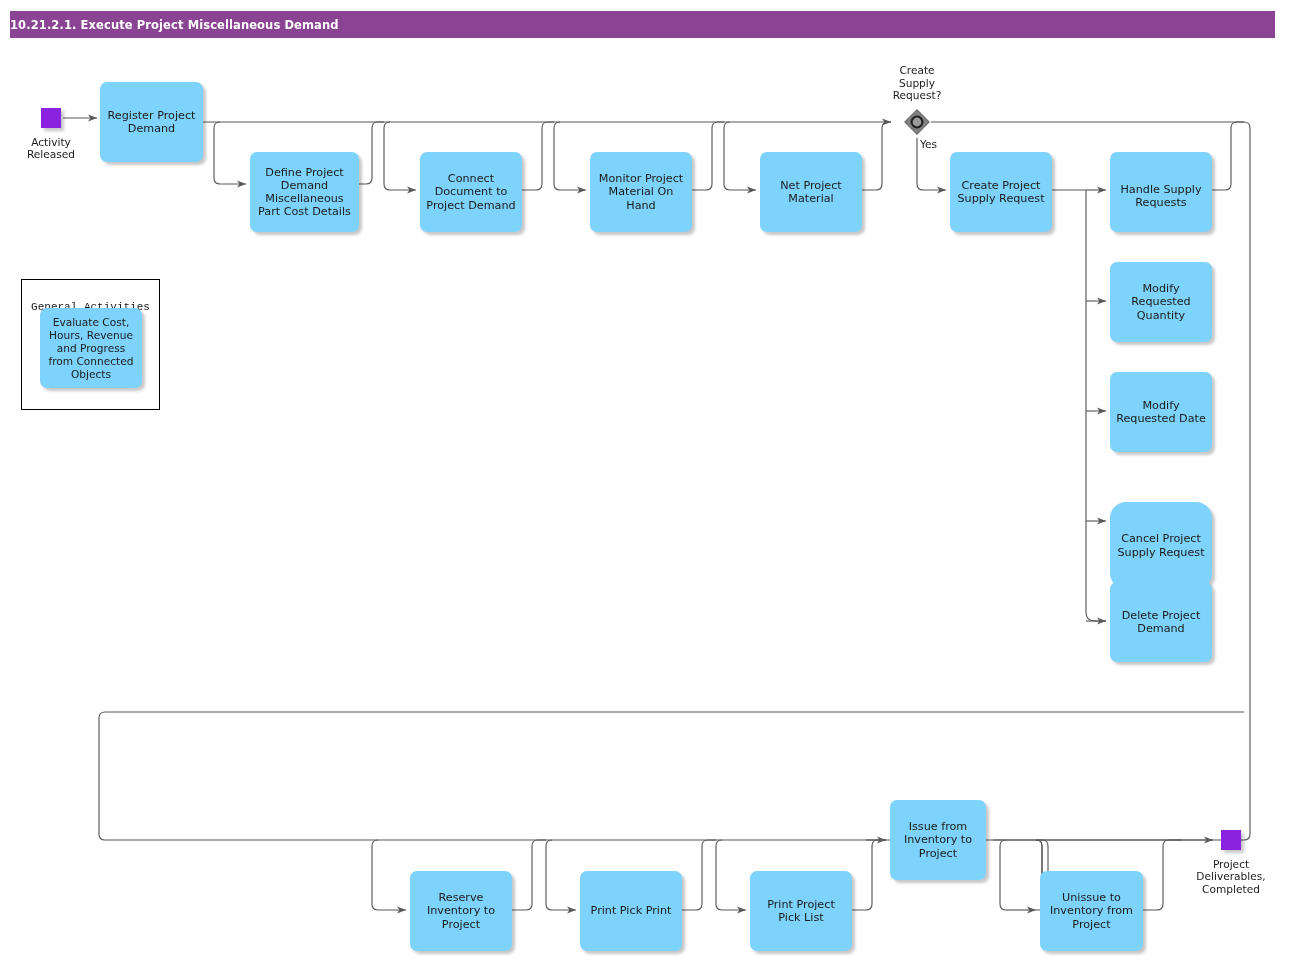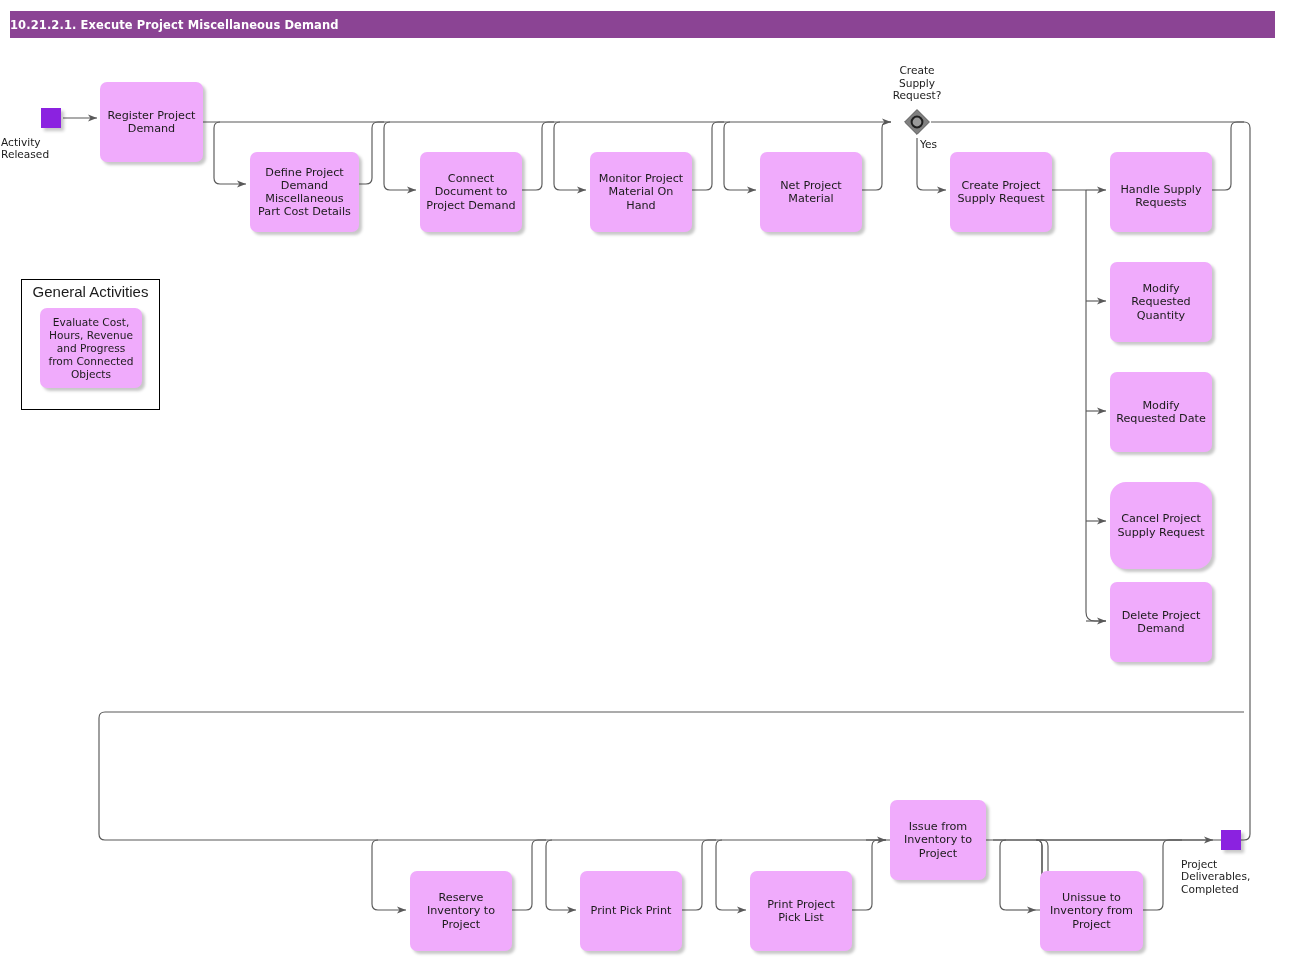--- a/index.html
+++ b/index.html
@@ -20,36 +20,36 @@
     font-family:"DejaVu Sans", sans-serif;letter-spacing:.1px;
     white-space:nowrap;
   }
 
   
   #wires{position:absolute;left:0;top:0;width:1309px;height:960px;pointer-events:none;}
 
   
   .task{
     position:absolute;box-sizing:border-box;
-    background:#f0abfc;border-radius:7px;
+    background:#7dd3fc;border-radius:7px;
     box-shadow:3px 3px 3px rgba(0,0,0,.22);
     display:flex;align-items:center;justify-content:center;text-align:center;
     color:#1b1b1b;font-size:11.2px;line-height:13.2px;
     font-family:"DejaVu Sans", sans-serif;
     padding:2px 4px;
   }
   .task span{display:block;}
 
   
   .event{
     position:absolute;width:20px;height:20px;background:#8B22E0;
     box-shadow:3px 3px 3px rgba(0,0,0,.22);
   }
   .evlabel{
-    position:absolute;color:#1b1b1b;
+    position:absolute;text-align:center;color:#1b1b1b;
     font-size:10.6px;line-height:12.4px;font-family:"DejaVu Sans", sans-serif;
     white-space:pre-line;
   }
 
   
   .gateway{position:absolute;width:28px;height:28px;}
   .gwlabel{
     position:absolute;text-align:center;font-size:10.6px;line-height:12.6px;
     color:#1b1b1b;white-space:pre-line;font-family:"DejaVu Sans", sans-serif;
   }
@@ -57,22 +57,22 @@
     position:absolute;font-size:10.6px;color:#1b1b1b;
     font-family:"DejaVu Sans", sans-serif;
   }
 
   
   .group{
     position:absolute;box-sizing:border-box;
     border:1px solid #000000;background:#ffffff;
   }
   .grouptitle{
-    position:absolute;text-align:center;font-size:15px;color:#1b1b1b;
-    font-family:Liberation Sans, sans-serif;width:100%;
+    position:absolute;text-align:center;font-size:11px;color:#1b1b1b;
+    font-family:Liberation Mono, monospace;width:100%;margin-top:18px;
   }
 </style>
 </head>
 <body>
 
 <div id="canvas">
 
   <div class="titlebar">
     <div class="t">10.21.2.1. Execute Project Miscellaneous Demand</div>
   </div>
@@ -197,21 +197,21 @@
     <span style="white-space: pre-line;">Modify
 Requested
 Quantity</span>
   </div>
 
   <div class="task" style="left:1110px;top:372px;width:102px;height:80px;">
     <span style="white-space: pre-line;">Modify
 Requested Date</span>
   </div>
 
-  <div class="task" style="left:1110px;top:482px;width:102px;height:87px;border-radius:16px;">
+  <div class="task" style="left:1110px;top:502px;width:102px;height:87px;border-radius:16px;">
     <span style="white-space: pre-line;">Cancel Project
 Supply Request</span>
   </div>
 
   <div class="task" style="left:1110px;top:582px;width:102px;height:80px;">
     <span style="white-space: pre-line;">Delete Project
 Demand</span>
   </div>
 
   <div class="group" style="left:21px;top:279px;width:139px;height:131px;">

